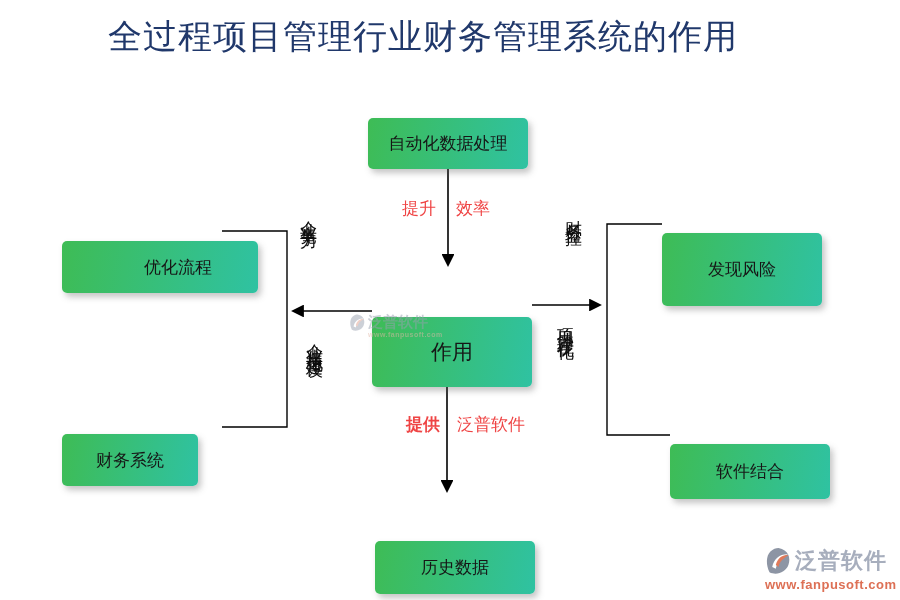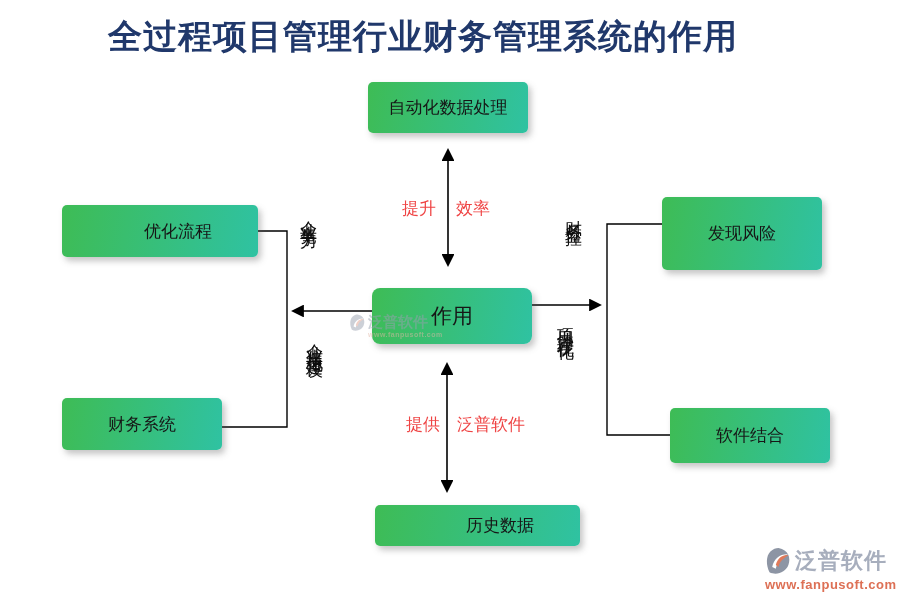--- a/index.html
+++ b/index.html
@@ -3,29 +3,29 @@
 <meta charset="utf-8">
 <style>
   html,body{margin:0;padding:0;}
   body{
     width:900px;height:600px;position:relative;overflow:hidden;
     background:#ffffff;
     font-family:"Liberation Sans","DejaVu Sans",sans-serif;
   }
   .title{
     position:absolute;left:0;top:14px;width:846px;
-    text-align:center;font-size:34px;font-weight:bold;color:#20386b;
+    text-align:center;font-size:34px;font-weight:normal;color:#20386b;
     letter-spacing:1px;
   }
   .box{
     position:absolute;display:flex;align-items:center;justify-content:center;
     background:linear-gradient(100deg,#3ebc55 0%,#2fc2a2 100%);
     border-radius:5px;
     box-shadow:3px 4px 6px rgba(90,90,90,0.35);
-    font-size:17px;color:#161616;z-index:2;
+    font-size:17px;color:#161616;z-index:2;margin-top:36px;
   }
   .box.center{font-size:21px;}
   .hlabel{
     position:absolute;font-size:17px;color:#ef4444;white-space:nowrap;z-index:2;
   }
   .vlabel{
     position:absolute;writing-mode:vertical-rl;text-orientation:upright;
     font-size:17px;color:#0d0d0d;letter-spacing:3px;line-height:1;z-index:2;
   }
   svg.connectors{position:absolute;left:0;top:0;z-index:1;}
@@ -62,35 +62,35 @@
 
   <line x1="532" y1="305" x2="600" y2="305" stroke="#000" stroke-width="1.6" marker-end="url(#ah)"></line>
 
   <polyline points="222,231 287,231 287,427 222,427" fill="none" stroke="#000" stroke-width="1.4"></polyline>
 
   <polyline points="662,224 607,224 607,435 670,435" fill="none" stroke="#000" stroke-width="1.4"></polyline>
 </svg>
 
 <div class="box" style="left:368px;top:82px;width:160px;height:51px;">自动化数据处理</div>
 
-<div class="box center" style="left:372px;top:288px;width:160px;height:56px;border-radius:8px;">作用</div>
+<div class="box center" style="left:372px;top:281px;width:160px;height:70px;">作用</div>
 
-<div class="box" style="left:375px;top:505px;width:160px;height:41px;padding-left:45px;">历史数据</div>
+<div class="box" style="left:375px;top:505px;width:160px;height:53px;">历史数据</div>
 
 <div class="box" style="left:62px;top:205px;width:160px;height:52px;padding-left:36px;">优化流程</div>
 
-<div class="box" style="left:62px;top:398px;width:160px;height:52px;">财务系统</div>
+<div class="box" style="left:62px;top:398px;width:136px;height:52px;">财务系统</div>
 
 <div class="box" style="left:662px;top:197px;width:160px;height:73px;">发现风险</div>
 
 <div class="box" style="left:670px;top:408px;width:160px;height:55px;">软件结合</div>
 
 <div class="hlabel" style="left:402px;top:197px;">提升</div>
 <div class="hlabel" style="left:456px;top:197px;">效率</div>
-<div class="hlabel" style="left:406px;top:413px;">提供</div>
+<div class="hlabel" style="left:406px;top:413px;font-weight:bold;">提供</div>
 <div class="hlabel" style="left:457px;top:413px;">泛普软件</div>
 
 <div class="vlabel" style="left:300px;top:207px;height:108px;">企业竞争力</div>
 <div class="vlabel" style="left:306px;top:330px;height:145px;">企业信息化建设</div>
 <div class="vlabel" style="left:565px;top:207px;height:90px;">财务监控</div>
 <div class="vlabel" style="left:557px;top:315px;height:130px;">项目管理优化</div>
 
 <div class="watermark">
   <svg width="17" height="18" viewBox="0 0 30 32">
     <path d="M15,1 C26,3 29,12 26,20 C23,28 13,32 5,28 C1,20 1,10 6,5 C9,2 12,1 15,1 Z" fill="#9aa2b0"></path>

